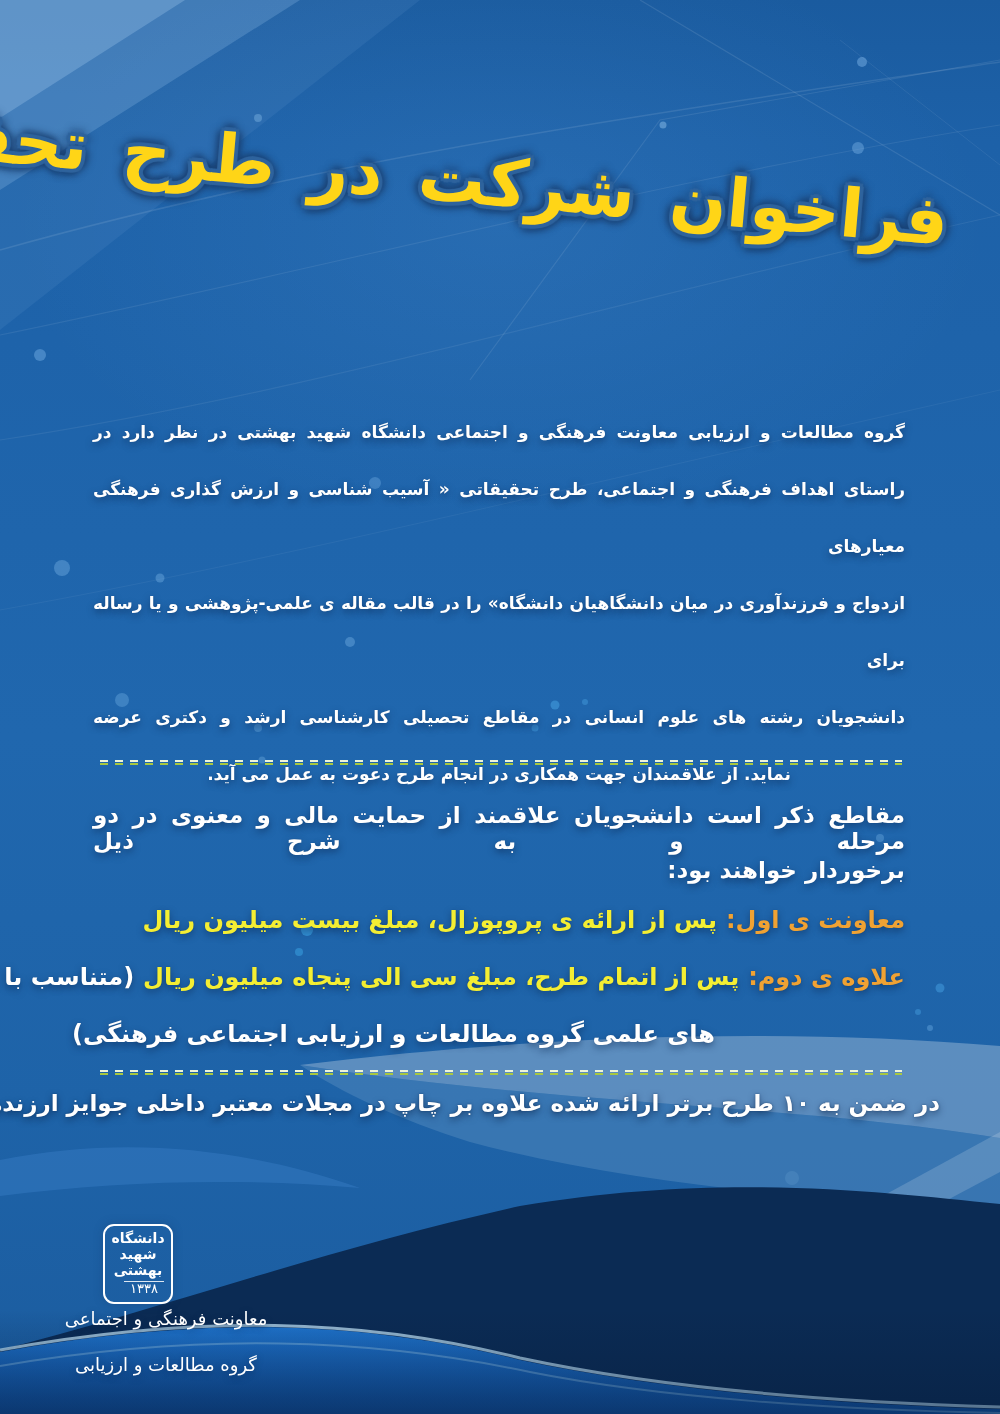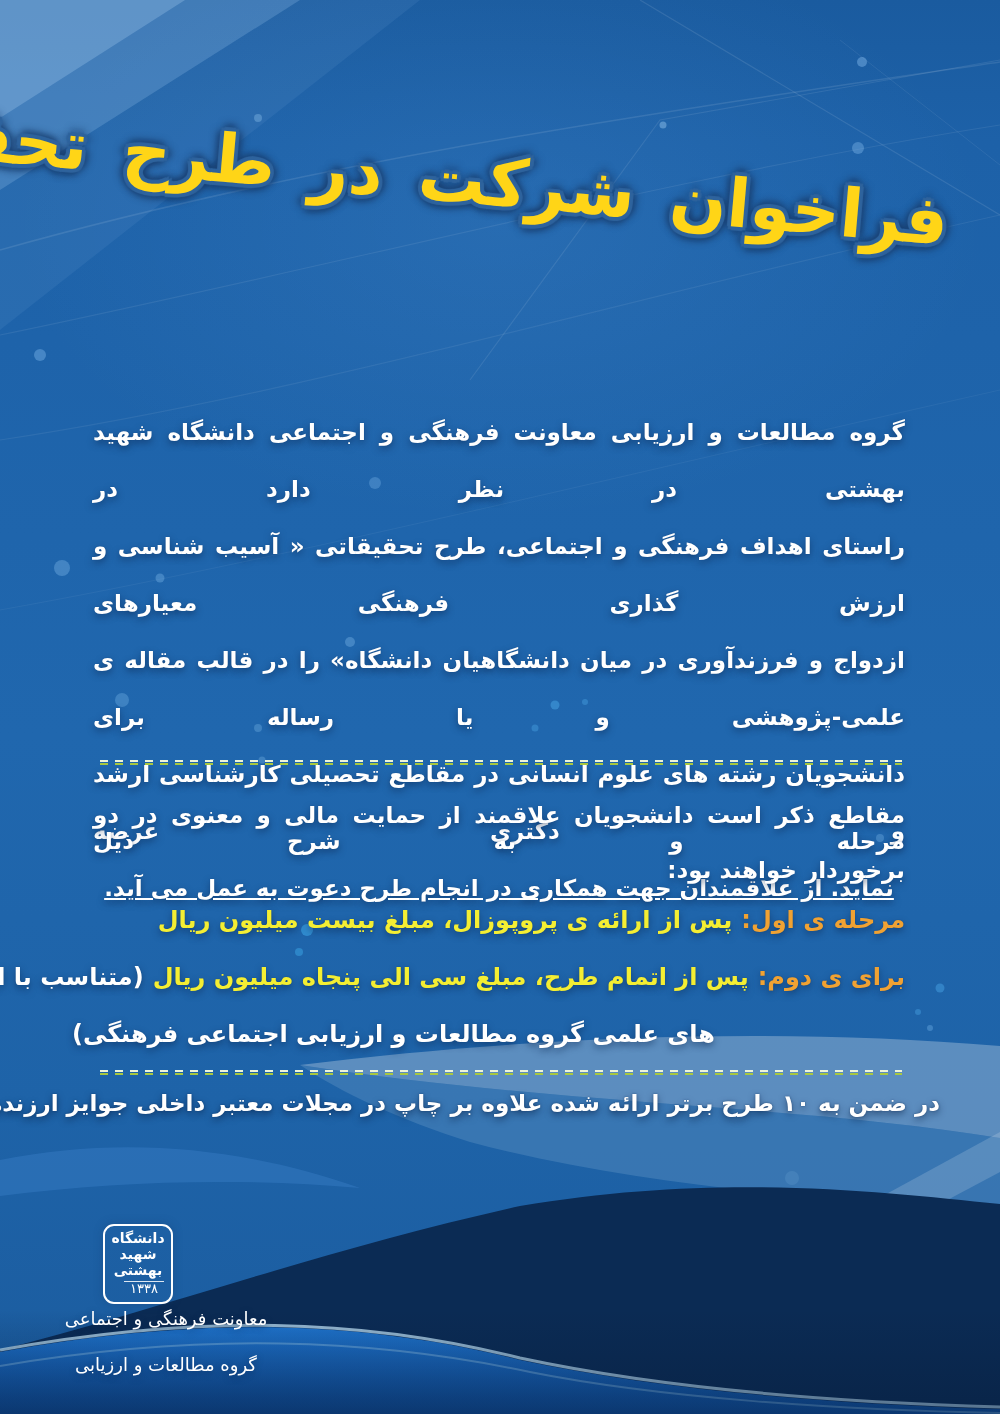--- a/index.html
+++ b/index.html
@@ -24,26 +24,26 @@
     text-shadow:
       -4px 0 1px #2e639d, 4px 0 1px #2e639d, 0 -4px 1px #2e639d, 0 4px 1px #2e639d,
       -3px -3px 1px #2e639d, 3px 3px 1px #2e639d, -3px 3px 1px #2e639d, 3px -3px 1px #2e639d,
       -7px 0 7px rgba(26,62,110,.85), 7px 0 7px rgba(26,62,110,.85),
       0 -7px 7px rgba(26,62,110,.85), 0 7px 7px rgba(26,62,110,.85);
     z-index:5;
   }
   
   .intro{
     position:absolute;left:93px;width:812px;top:404px;
-    direction:rtl;color:#fff;font-weight:bold;font-size:23px;line-height:57px;
+    direction:rtl;color:#fff;font-weight:bold;font-size:17px;line-height:57px;
     text-shadow:0 0 1px rgba(18,48,92,.4), 0 3px 7px rgba(10,35,75,.55);
     z-index:5;
   }
   .p-line{text-align:justify;text-align-last:justify;}
-  .p-line.center{text-align:center;text-align-last:center;text-decoration:underline;}
+  .p-line.center{text-align:center;text-align-last:center;}
   .dash-line{
     position:absolute;left:100px;right:98px;height:5px;
     background-image:
       repeating-linear-gradient(90deg,#edf4da 0 8px, rgba(0,0,0,0) 8px 15px),
       repeating-linear-gradient(90deg,#a9c83e 0 8px, rgba(0,0,0,0) 8px 15px);
     background-size:100% 2px,100% 2px;
     background-position:0 0,0 3px;
     background-repeat:no-repeat,no-repeat;
     z-index:5;
   }
@@ -174,25 +174,25 @@
     <div class="p-line">دانشجویان رشته های علوم انسانی در مقاطع تحصیلی کارشناسی ارشد و دکتری عرضه</div>
     <div class="p-line center">نماید. از علاقمندان جهت همکاری در انجام طرح دعوت به عمل می آید.</div>
   </div>
 
   <div class="dash-line dash-1"></div>
 
   <div class="note note-1">مقاطع ذکر است دانشجویان علاقمند از حمایت مالی و معنوی در دو مرحله و به شرح ذیل</div>
   <div class="note note-2">برخوردار خواهند بود:</div>
 
   <div class="stage-row stage-1">
-    <span class="stage-label">مرحله ی اول:</span><span class="stage-text">پس از ارائه ی پروپوزال، مبلغ بیست میلیون ریال</span>
+    <span class="stage-label">معاونت ی اول:</span><span class="stage-text">پس از ارائه ی پروپوزال، مبلغ بیست میلیون ریال</span>
   </div>
 
   <div class="stage-row stage-2">
-    <span class="stage-label">برای ی دوم:</span><span class="stage-text">پس از اتمام طرح، مبلغ سی الی پنجاه میلیون ریال</span><span class="stage-suffix">(متناسب با ارزیابی</span>
+    <span class="stage-label">علاوه ی دوم:</span><span class="stage-text">پس از اتمام طرح، مبلغ سی الی پنجاه میلیون ریال</span><span class="stage-suffix">(متناسب با ارزیابی</span>
   </div>
   <div class="stage-cont">های علمی گروه مطالعات و ارزیابی اجتماعی فرهنگی)</div>
 
   <div class="dash-line dash-2"></div>
 
   <div class="closing">در ضمن به ۱۰ طرح برتر ارائه شده علاوه بر چاپ در مجلات معتبر داخلی جوایز ارزنده ای نیز تعلق می گیرد.</div>
 
   <div class="logo-box">
     <div class="l">دانشگاه</div>
     <div class="l">شهید بهشتی</div>

